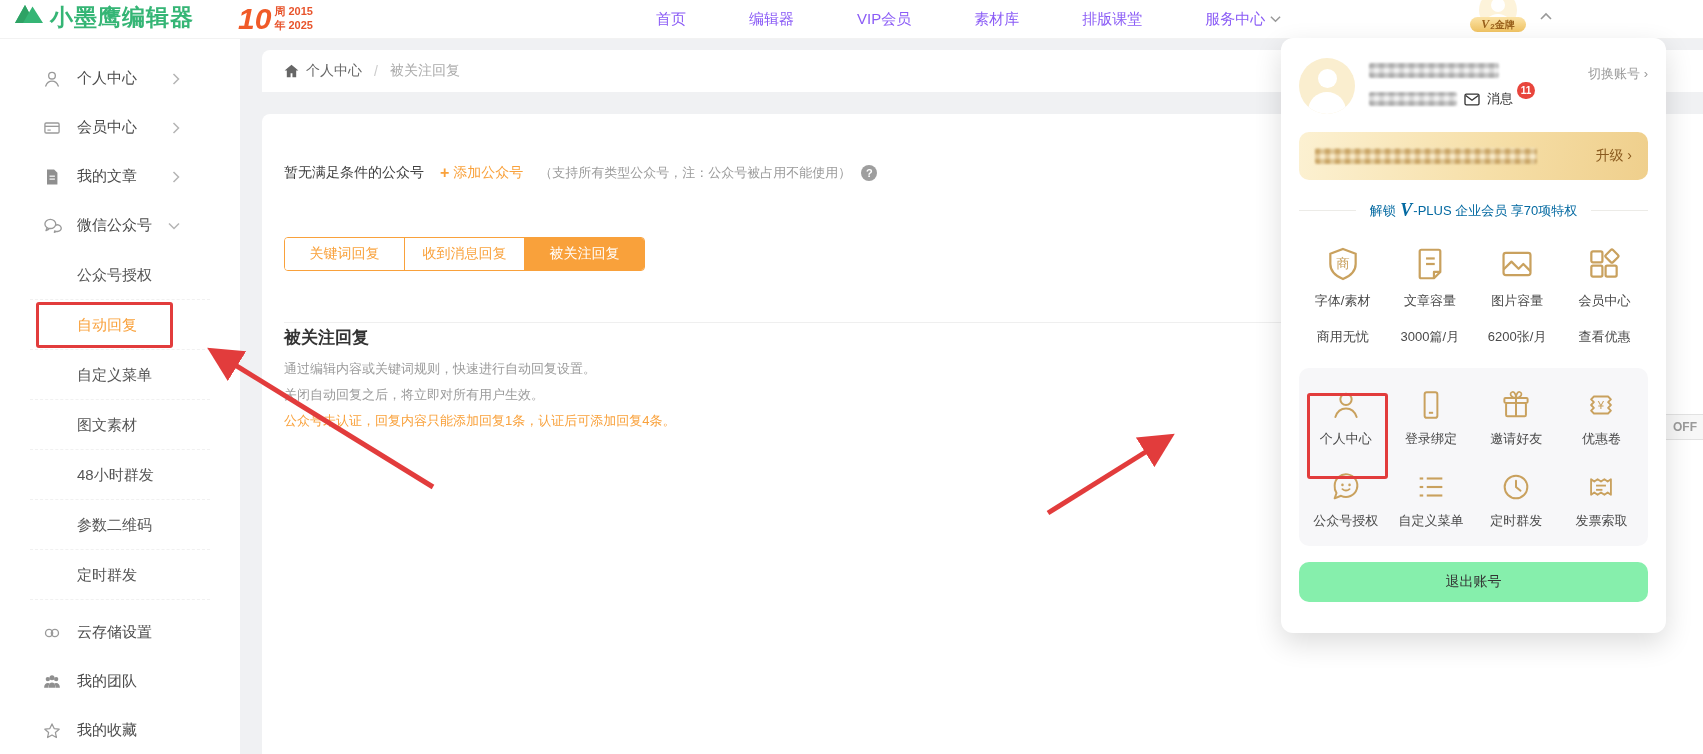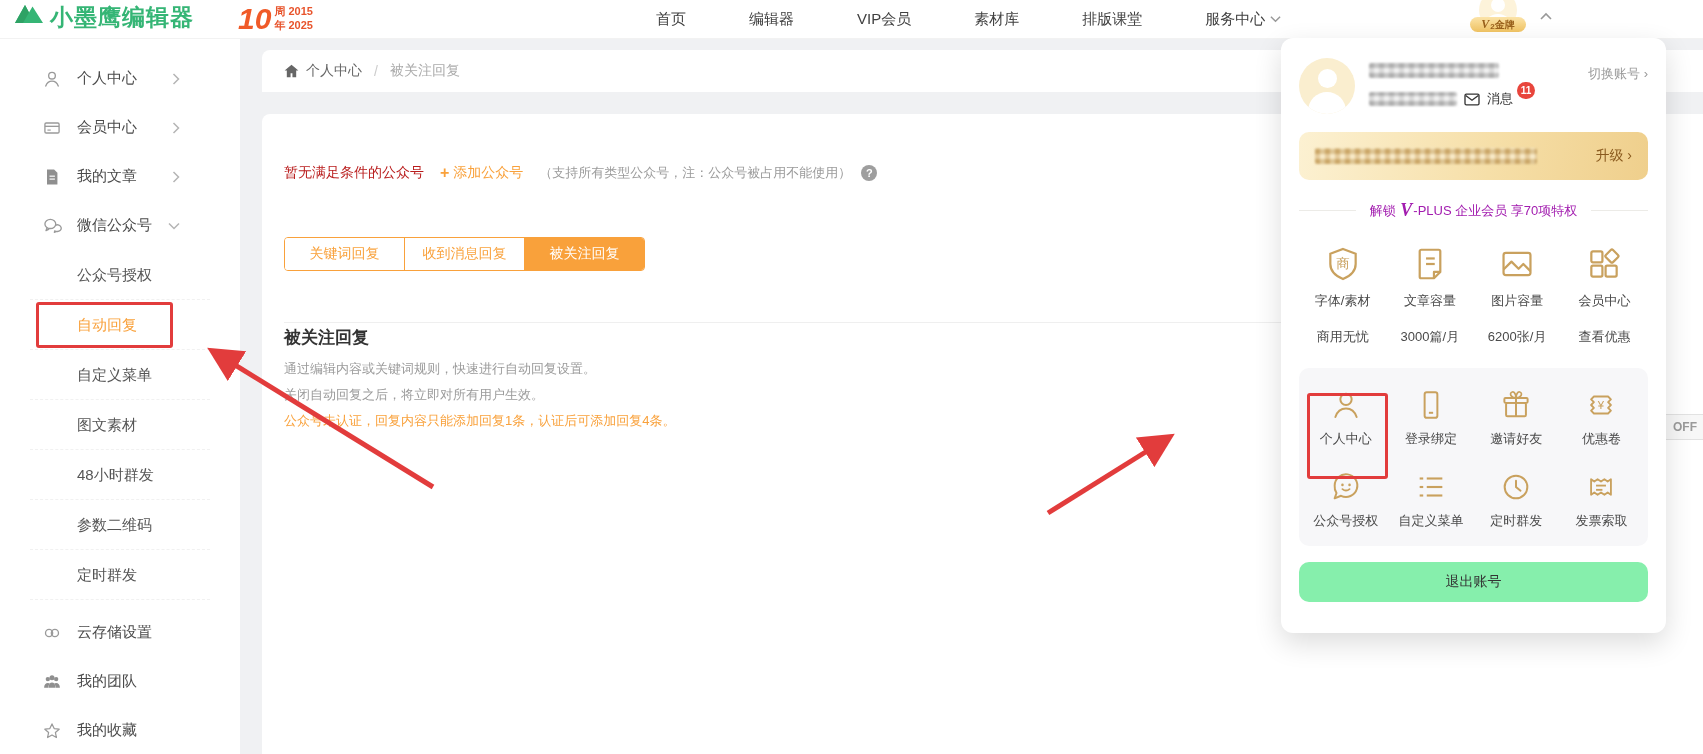--- a/index.html
+++ b/index.html
@@ -10,21 +10,21 @@
     color:#333;
   }
   svg{display:block;}
   
   .header{position:absolute;top:0;left:0;right:0;height:38px;background:#fff;z-index:10;border-bottom:1px solid #f2f2f2;}
   .logo{position:absolute;left:14px;top:2px;display:flex;align-items:flex-start;gap:6px;cursor:pointer;}
   .logo-text{color:#35b575;font-weight:bold;font-size:23px;letter-spacing:1px;}
   .anniv{position:absolute;left:238px;top:0px;display:flex;align-items:center;gap:3px;}
   .anniv-num{font-size:30px;font-weight:800;font-style:italic;color:#f05a28;line-height:38px;}
   .anniv-lines{display:flex;flex-direction:column;font-size:11px;font-weight:bold;color:#e8542c;line-height:1.25;}
-  .topnav{position:absolute;left:656px;top:0;height:38px;display:flex;align-items:center;gap:63px;font-size:15px;color:#404040;}
+  .topnav{position:absolute;left:656px;top:0;height:38px;display:flex;align-items:center;gap:63px;font-size:15px;color:#8b5cf6;}
   .topnav .nav-item{cursor:pointer;display:flex;align-items:center;gap:5px;white-space:nowrap;}
   .user-chip{position:absolute;left:1468px;top:0;width:60px;height:38px;cursor:pointer;}
   .user-avatar{position:absolute;left:11px;top:-9px;width:38px;height:38px;border-radius:50%;background:#fdf3da;overflow:hidden;}
   .user-avatar .hd{position:absolute;left:12px;top:7px;width:14px;height:14px;border-radius:50%;background:#fff;}
   .user-avatar .bd{position:absolute;left:5px;top:23px;width:28px;height:18px;border-radius:14px 14px 0 0;background:#fff;}
   .vip-badge{position:absolute;left:2px;top:17px;width:56px;height:15px;border-radius:8px;
     background:linear-gradient(180deg,#fbe3a8,#f1c463);display:flex;align-items:center;justify-content:center;
     font-size:10px;color:#9a611c;font-weight:bold;}
   .vip-badge .v{font-family:"Liberation Serif","DejaVu Serif",serif;font-style:italic;font-size:12px;margin-right:1px;}
   .vip-badge .s{font-size:8px;position:relative;top:2px;}
@@ -39,21 +39,21 @@
   .s-sub.active{color:#f9a13b;}
   .s-bottom{margin-top:8px;}
   
   .crumb-card{position:absolute;left:262px;top:50px;right:0;height:42px;background:#fff;border-radius:8px 0 0 0;
     display:flex;align-items:center;padding-left:22px;font-size:14px;color:#666;z-index:1;}
   .crumb-card .sep{margin:0 12px;color:#ccc;}
   .crumb-card .cur{color:#aaa;}
   .crumb-card .home{display:flex;align-items:center;gap:7px;cursor:pointer;}
   .main-card{position:absolute;left:262px;top:114px;right:0;bottom:0;background:#fff;border-radius:8px 0 0 0;z-index:1;}
   .row-accounts{position:absolute;left:22px;top:50px;display:flex;align-items:center;gap:16px;font-size:14px;}
-  .orange{color:#b91c1c;}
+  .orange{color:#404040;}
   .add-btn{display:flex;align-items:center;gap:4px;color:#f9a13b;cursor:pointer;font-size:14px;}
   .add-btn .plus{font-weight:bold;font-size:16px;}
   .note{color:#9b9b9b;font-size:13px;}
   .help-dot{width:16px;height:16px;border-radius:50%;background:#9e9e9e;color:#fff;font-size:11px;font-weight:bold;
     display:flex;align-items:center;justify-content:center;cursor:pointer;margin-left:-6px;}
   .tabs{position:absolute;left:22px;top:123px;display:flex;border:1px solid #f9a13b;border-radius:4px;overflow:hidden;height:32px;}
   .tab{width:119px;display:flex;align-items:center;justify-content:center;font-size:14px;color:#f9a13b;background:#fff;
     border-left:1px solid #f9a13b;cursor:pointer;}
   .tab:first-child{border-left:none;}
   .tab.active{background:#f9a13b;color:#fff;}
@@ -85,21 +85,21 @@
   .m2{width:88px;height:14px;}
   .m3{width:222px;height:16px;}
   .p-line2{margin-top:12px;display:flex;align-items:center;gap:7px;}
   .msg-label{font-size:13px;color:#333;cursor:pointer;}
   .msg-badge{background:#e8453c;color:#fff;font-size:10px;min-width:12px;height:17px;border-radius:9px;
     display:flex;align-items:center;justify-content:center;padding:0 3px;position:relative;top:-9px;margin-left:-3px;font-weight:bold;}
   .switch-acct{color:#999;font-size:13px;padding-top:7px;cursor:pointer;white-space:nowrap;}
   .p-banner{margin-top:18px;height:48px;border-radius:10px;display:flex;align-items:center;padding:0 16px;
     background:linear-gradient(100deg,#fcf1d2 0%,#f6dfa8 55%,#efcf8c 100%);cursor:pointer;}
   .upgrade{margin-left:auto;color:#8a5a1e;font-size:14px;}
-  .p-unlock{margin-top:20px;display:flex;align-items:center;gap:14px;font-size:13px;color:#a21caf;}
+  .p-unlock{margin-top:20px;display:flex;align-items:center;gap:14px;font-size:13px;color:#0369a1;}
   .p-unlock .hr{flex:1;height:1px;background:#ecebe7;}
   .p-unlock .vp{font-family:"Liberation Serif","DejaVu Serif",serif;font-style:italic;font-weight:bold;font-size:18px;margin:0 1px;}
   .p-unlock .txt{white-space:nowrap;display:flex;align-items:center;}
   .p-benefits{margin-top:24px;display:grid;grid-template-columns:repeat(4,1fr);text-align:center;}
   .b-item{cursor:pointer;}
   .b-item svg{margin:0 auto;}
   .b-l1{margin-top:9px;font-size:13px;color:#4a4a4a;}
   .b-l2{margin-top:18px;font-size:13px;color:#4a4a4a;}
   .p-features{margin-top:22px;background:#f7f7f9;border-radius:10px;padding:20px 4px 16px;display:grid;
     grid-template-columns:repeat(4,1fr);row-gap:22px;}

